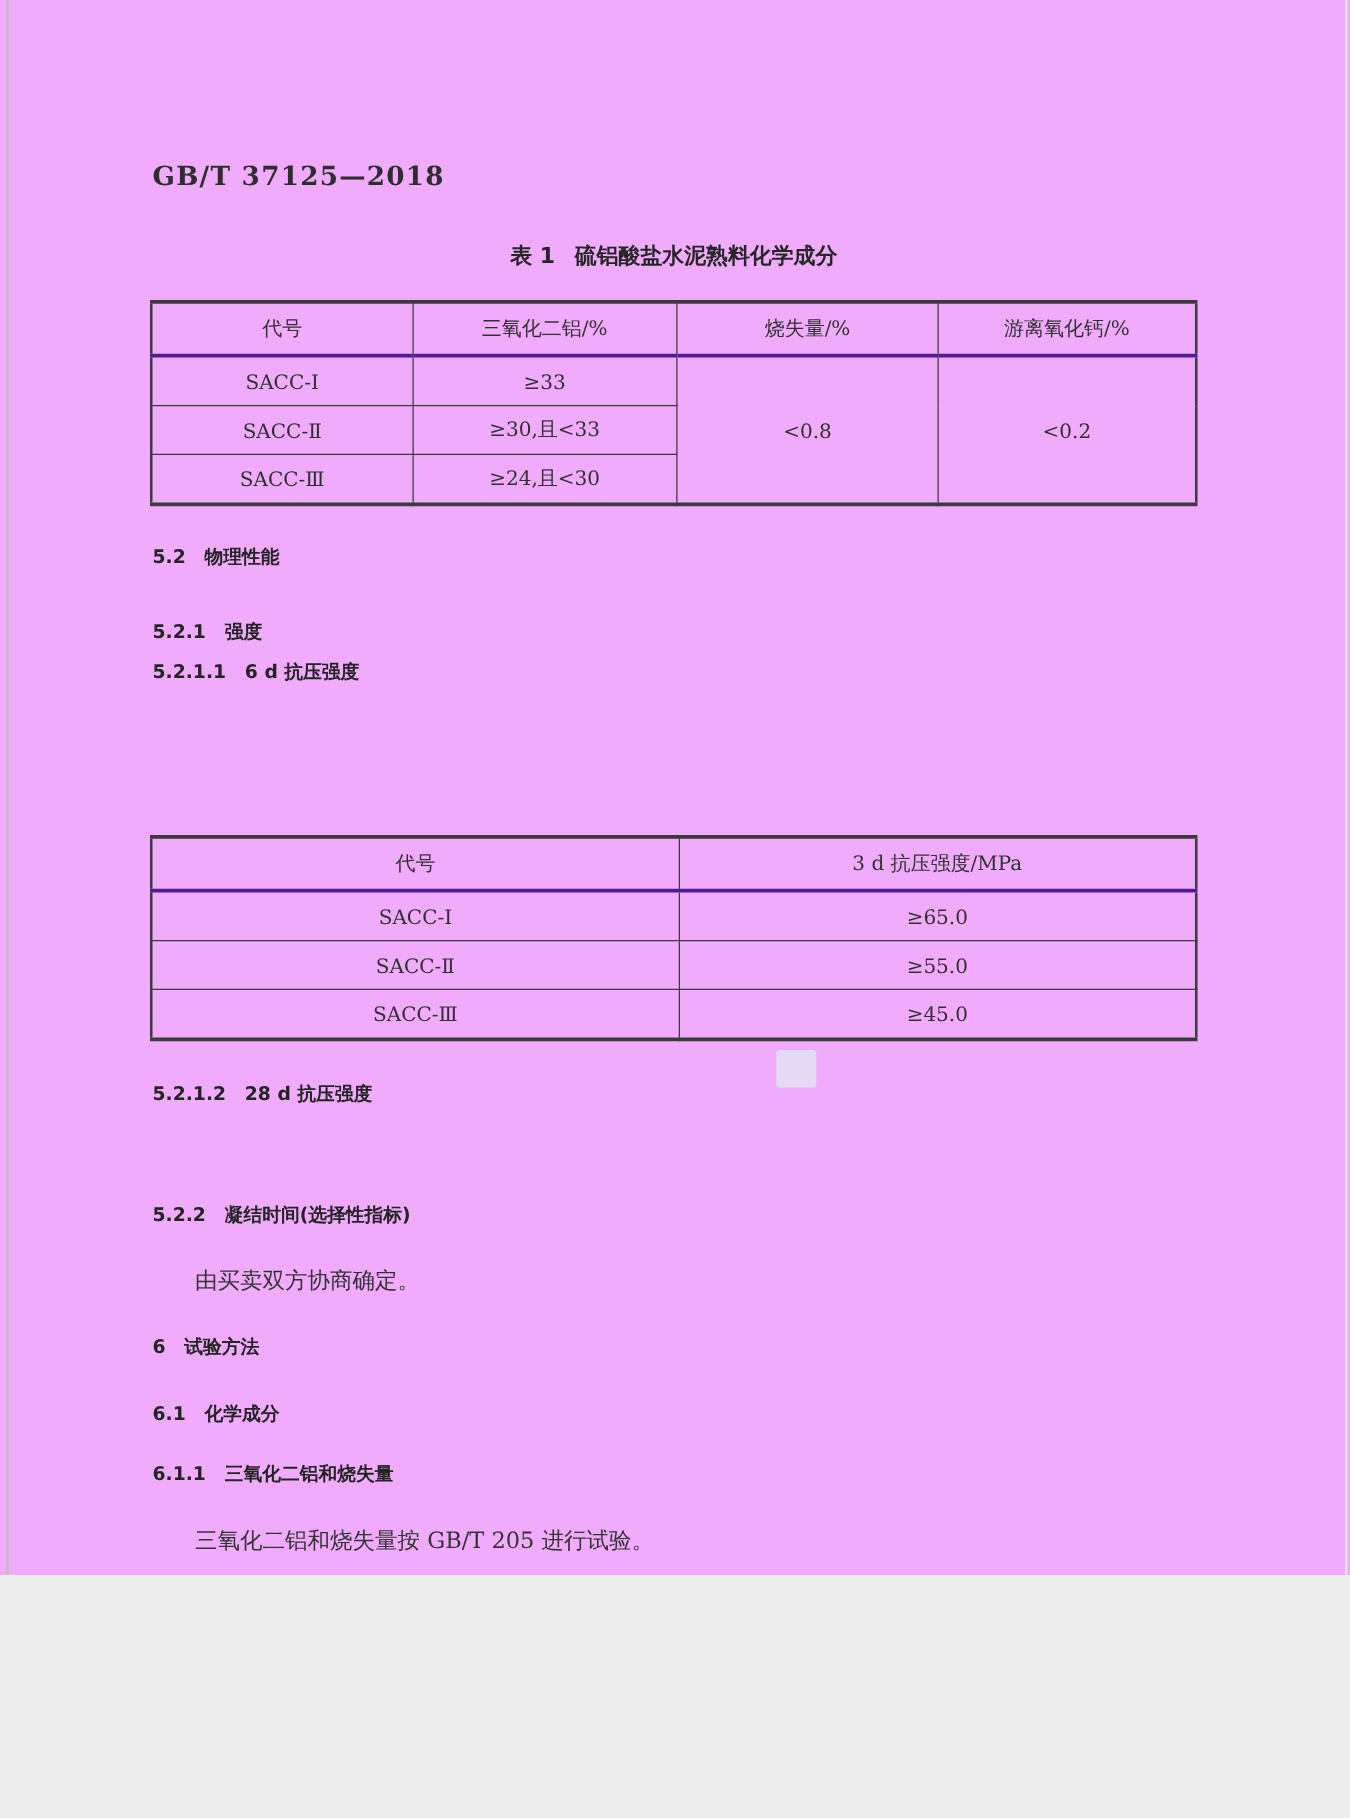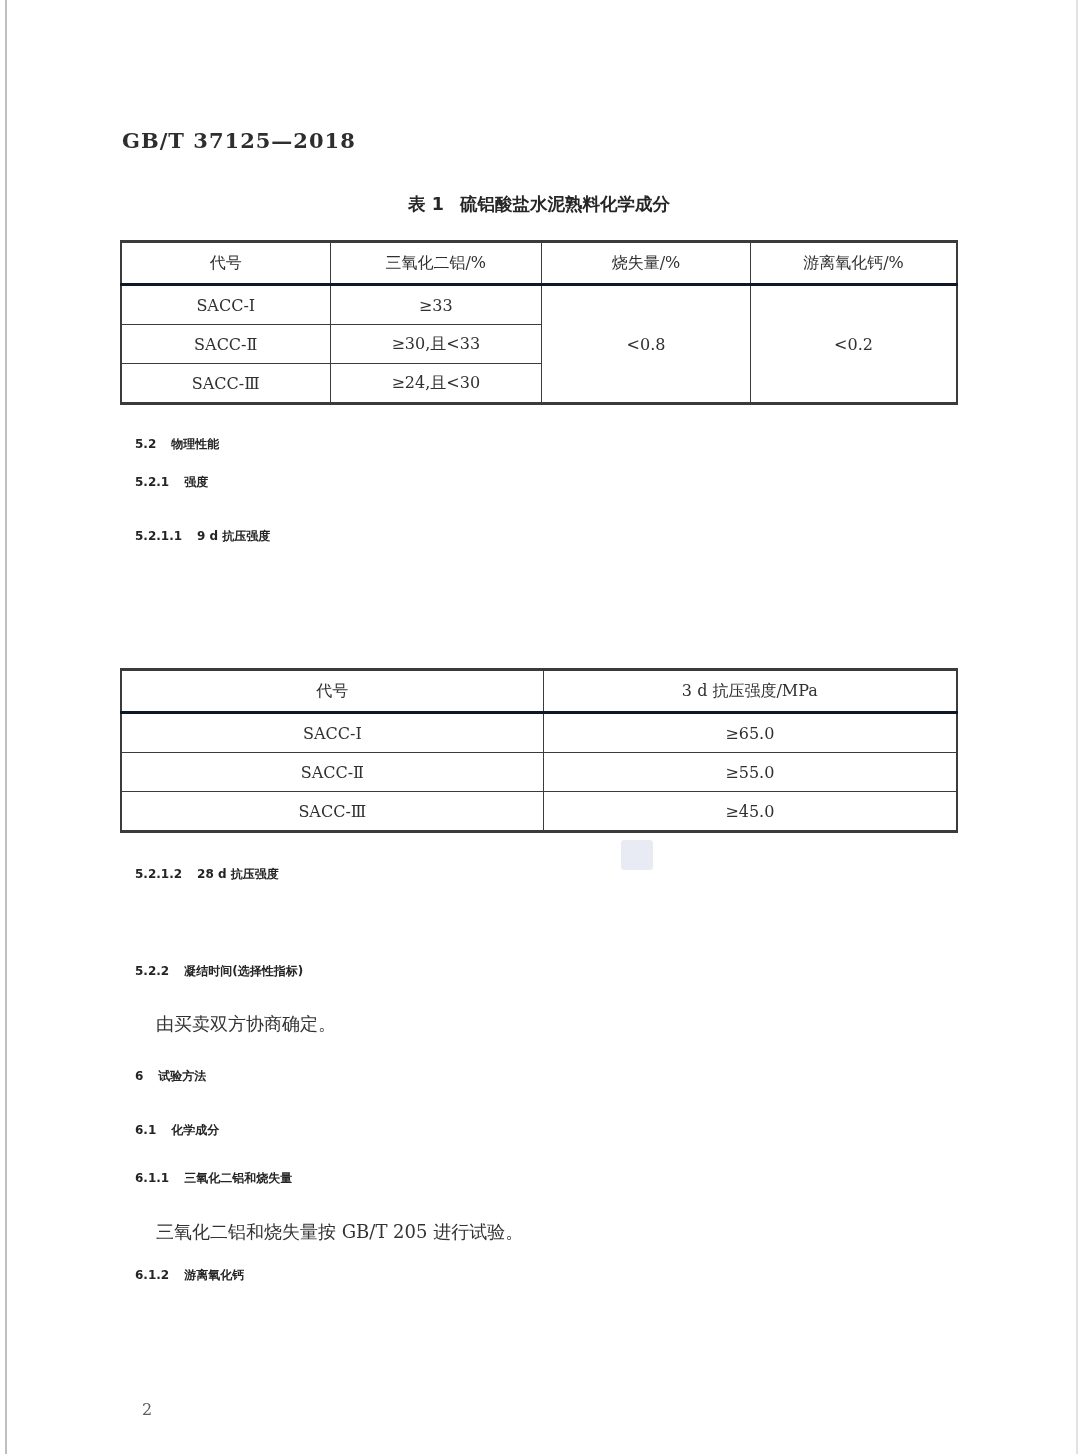--- a/index.html
+++ b/index.html
@@ -1,20 +1,20 @@
 <!DOCTYPE html>
 <html><head>
 <meta charset="utf-8">
 <style>
   html,body { margin:0; padding:0; background:#ededed; }
   .page {
     position:relative;
-    width:1080px; height:1454px;
+    width:1080px; height:1260px;
     margin:0 auto;
-    background:#ffffff;
+    background:#f0abfc;
     overflow:hidden;
     font-family:"DejaVu Serif","Liberation Serif",serif;
     color:#2e2e2e;
   }
   .scan-edge { position:absolute; top:0; bottom:0; width:2px; }
   .scan-edge.left  { left:5px;  background:#bfbfbf; }
   .scan-edge.right { right:2px; background:#e2e2e2; }
 
   .doc-header {
     position:absolute; top:128px; left:122px;
@@ -38,37 +38,36 @@
     border:2px solid #3b3b3b;
     border-top-width:3px; border-bottom-width:3px;
   }
   #table1 { top:240px; }
   #table2 { top:668px; }
   .std th, .std td {
     border:1.5px solid #3b3b3b;
     height:38px; padding:0; font-weight:normal;
     vertical-align:middle;
   }
-  .std thead th { height:40px; border-bottom:3px solid #0f172a; }
+  .std thead th { height:40px; border-bottom:3px solid #4c1d95; }
 
   .h {
     position:absolute; left:122px;
     display:flex; gap:15px; align-items:baseline;
     font-family:"DejaVu Sans","Liberation Sans",sans-serif;
-    font-weight:bold; font-size:12px; color:#242424;
+    font-weight:bold; font-size:15px; color:#242424;
     white-space:nowrap;
-    margin-left:13px;
   }
   .p {
     position:absolute; left:156px;
     font-size:18px; color:#333; white-space:nowrap;
   }
 
   #h-52     { top:436px; }
-  #h-521    { top:474px; }
+  #h-521    { top:496px; }
   #h-5211   { top:528px; }
   #p-5211   { top:577px; }
   #h-5212   { top:866px; }
   #p-5212   { top:916px; }
   #h-522    { top:963px; }
   #p-522    { top:1012px; }
   #h-6      { top:1068px; }
   #h-61     { top:1122px; }
   #h-611    { top:1170px; }
   #p-611    { top:1220px; }
@@ -136,21 +135,21 @@
   <div class="h" id="h-52">
     <span>5.2</span>
     <span>物理性能</span>
   </div>
   <div class="h" id="h-521">
     <span>5.2.1</span>
     <span>强度</span>
   </div>
   <div class="h" id="h-5211">
     <span>5.2.1.1</span>
-    <span>9 d 抗压强度</span>
+    <span>6 d 抗压强度</span>
   </div>
 
 
   <table class="std" id="table2">
     <colgroup>
         <col style="width:50.5%">
         <col style="width:49.5%">
       </colgroup>
     <thead>
       <tr>

